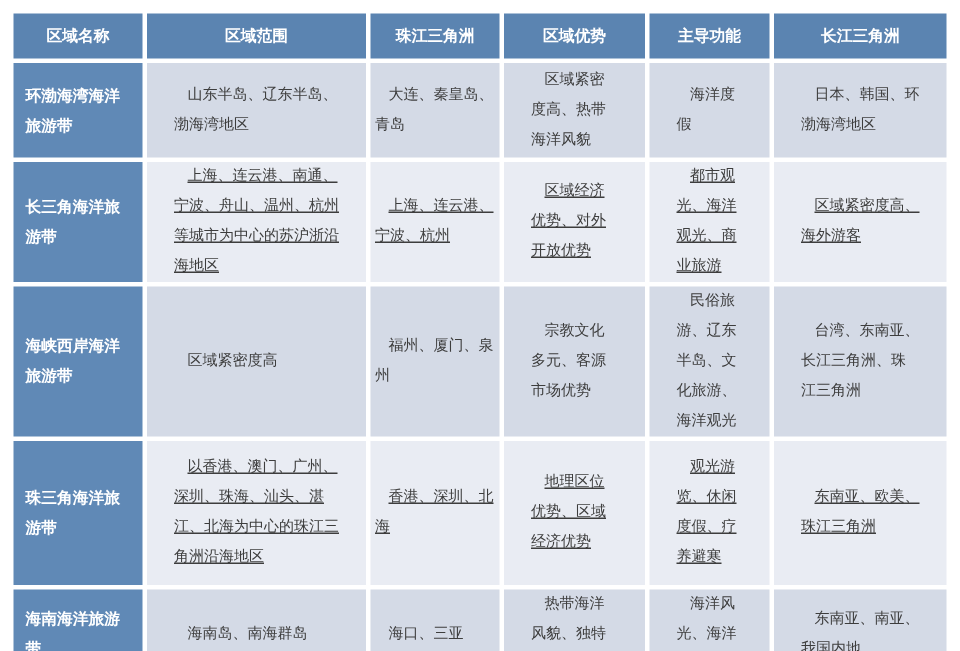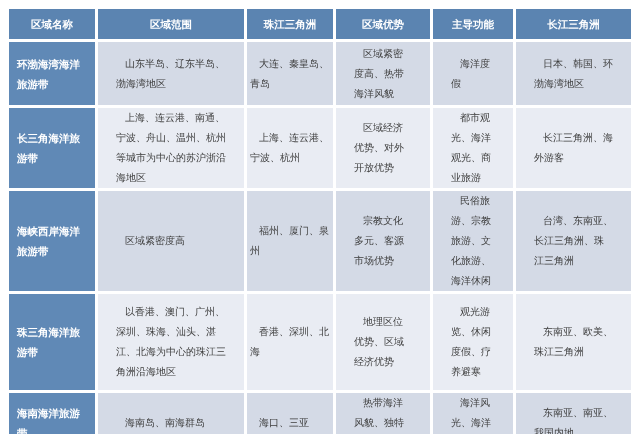--- a/index.html
+++ b/index.html
@@ -33,21 +33,21 @@
     background:var(--label-bg);color:var(--header-text);
     font-size:10.5px;font-weight:bold;text-align:left;
     padding:0 8px;line-height:20px;
   }
   td.data{
     color:var(--body-text);font-size:10px;line-height:20px;
     text-align:left;padding:0 18px;text-indent:0.9em;
   }
   td.cities{padding:0 3px;}
   tr.band-dark td.data{background:var(--band-dark);}
-  tr.band-light td.data{background:var(--band-light);}
+  tr.band-light td.data{background:var(--band-light);text-decoration:underline;}
 </style>
 </head>
 <body>
 
 <div class="page">
   <table class="region-table">
     <colgroup>
       <col style="width:86px">
       <col style="width:146px">
       <col style="width:86px">
@@ -73,28 +73,28 @@
         <td class="data">区域紧密度高、热带海洋风貌</td>
         <td class="data">海洋度假</td>
         <td class="data">日本、韩国、环渤海湾地区</td>
       </tr>
       <tr class="band-light" style="height:75px">
         <td class="name">长三角海洋旅游带</td>
         <td class="data">上海、连云港、南通、宁波、舟山、温州、杭州等城市为中心的苏沪浙沿海地区</td>
         <td class="data cities">上海、连云港、宁波、杭州</td>
         <td class="data">区域经济优势、对外开放优势</td>
         <td class="data">都市观光、海洋观光、商业旅游</td>
-        <td class="data">长江三角洲、海外游客</td>
+        <td class="data">区域紧密度高、海外游客</td>
       </tr>
       <tr class="band-dark" style="height:77px">
         <td class="name">海峡西岸海洋旅游带</td>
         <td class="data">区域紧密度高</td>
         <td class="data cities">福州、厦门、泉州</td>
         <td class="data">宗教文化多元、客源市场优势</td>
-        <td class="data">民俗旅游、宗教旅游、文化旅游、海洋休闲</td>
+        <td class="data">民俗旅游、辽东半岛、文化旅游、海洋观光</td>
         <td class="data">台湾、东南亚、长江三角洲、珠江三角洲</td>
       </tr>
       <tr class="band-light" style="height:96px">
         <td class="name">珠三角海洋旅游带</td>
         <td class="data">以香港、澳门、广州、深圳、珠海、汕头、湛江、北海为中心的珠江三角洲沿海地区</td>
         <td class="data cities">香港、深圳、北海</td>
         <td class="data">地理区位优势、区域经济优势</td>
         <td class="data">观光游览、休闲度假、疗养避寒</td>
         <td class="data">东南亚、欧美、珠江三角洲</td>
       </tr>

